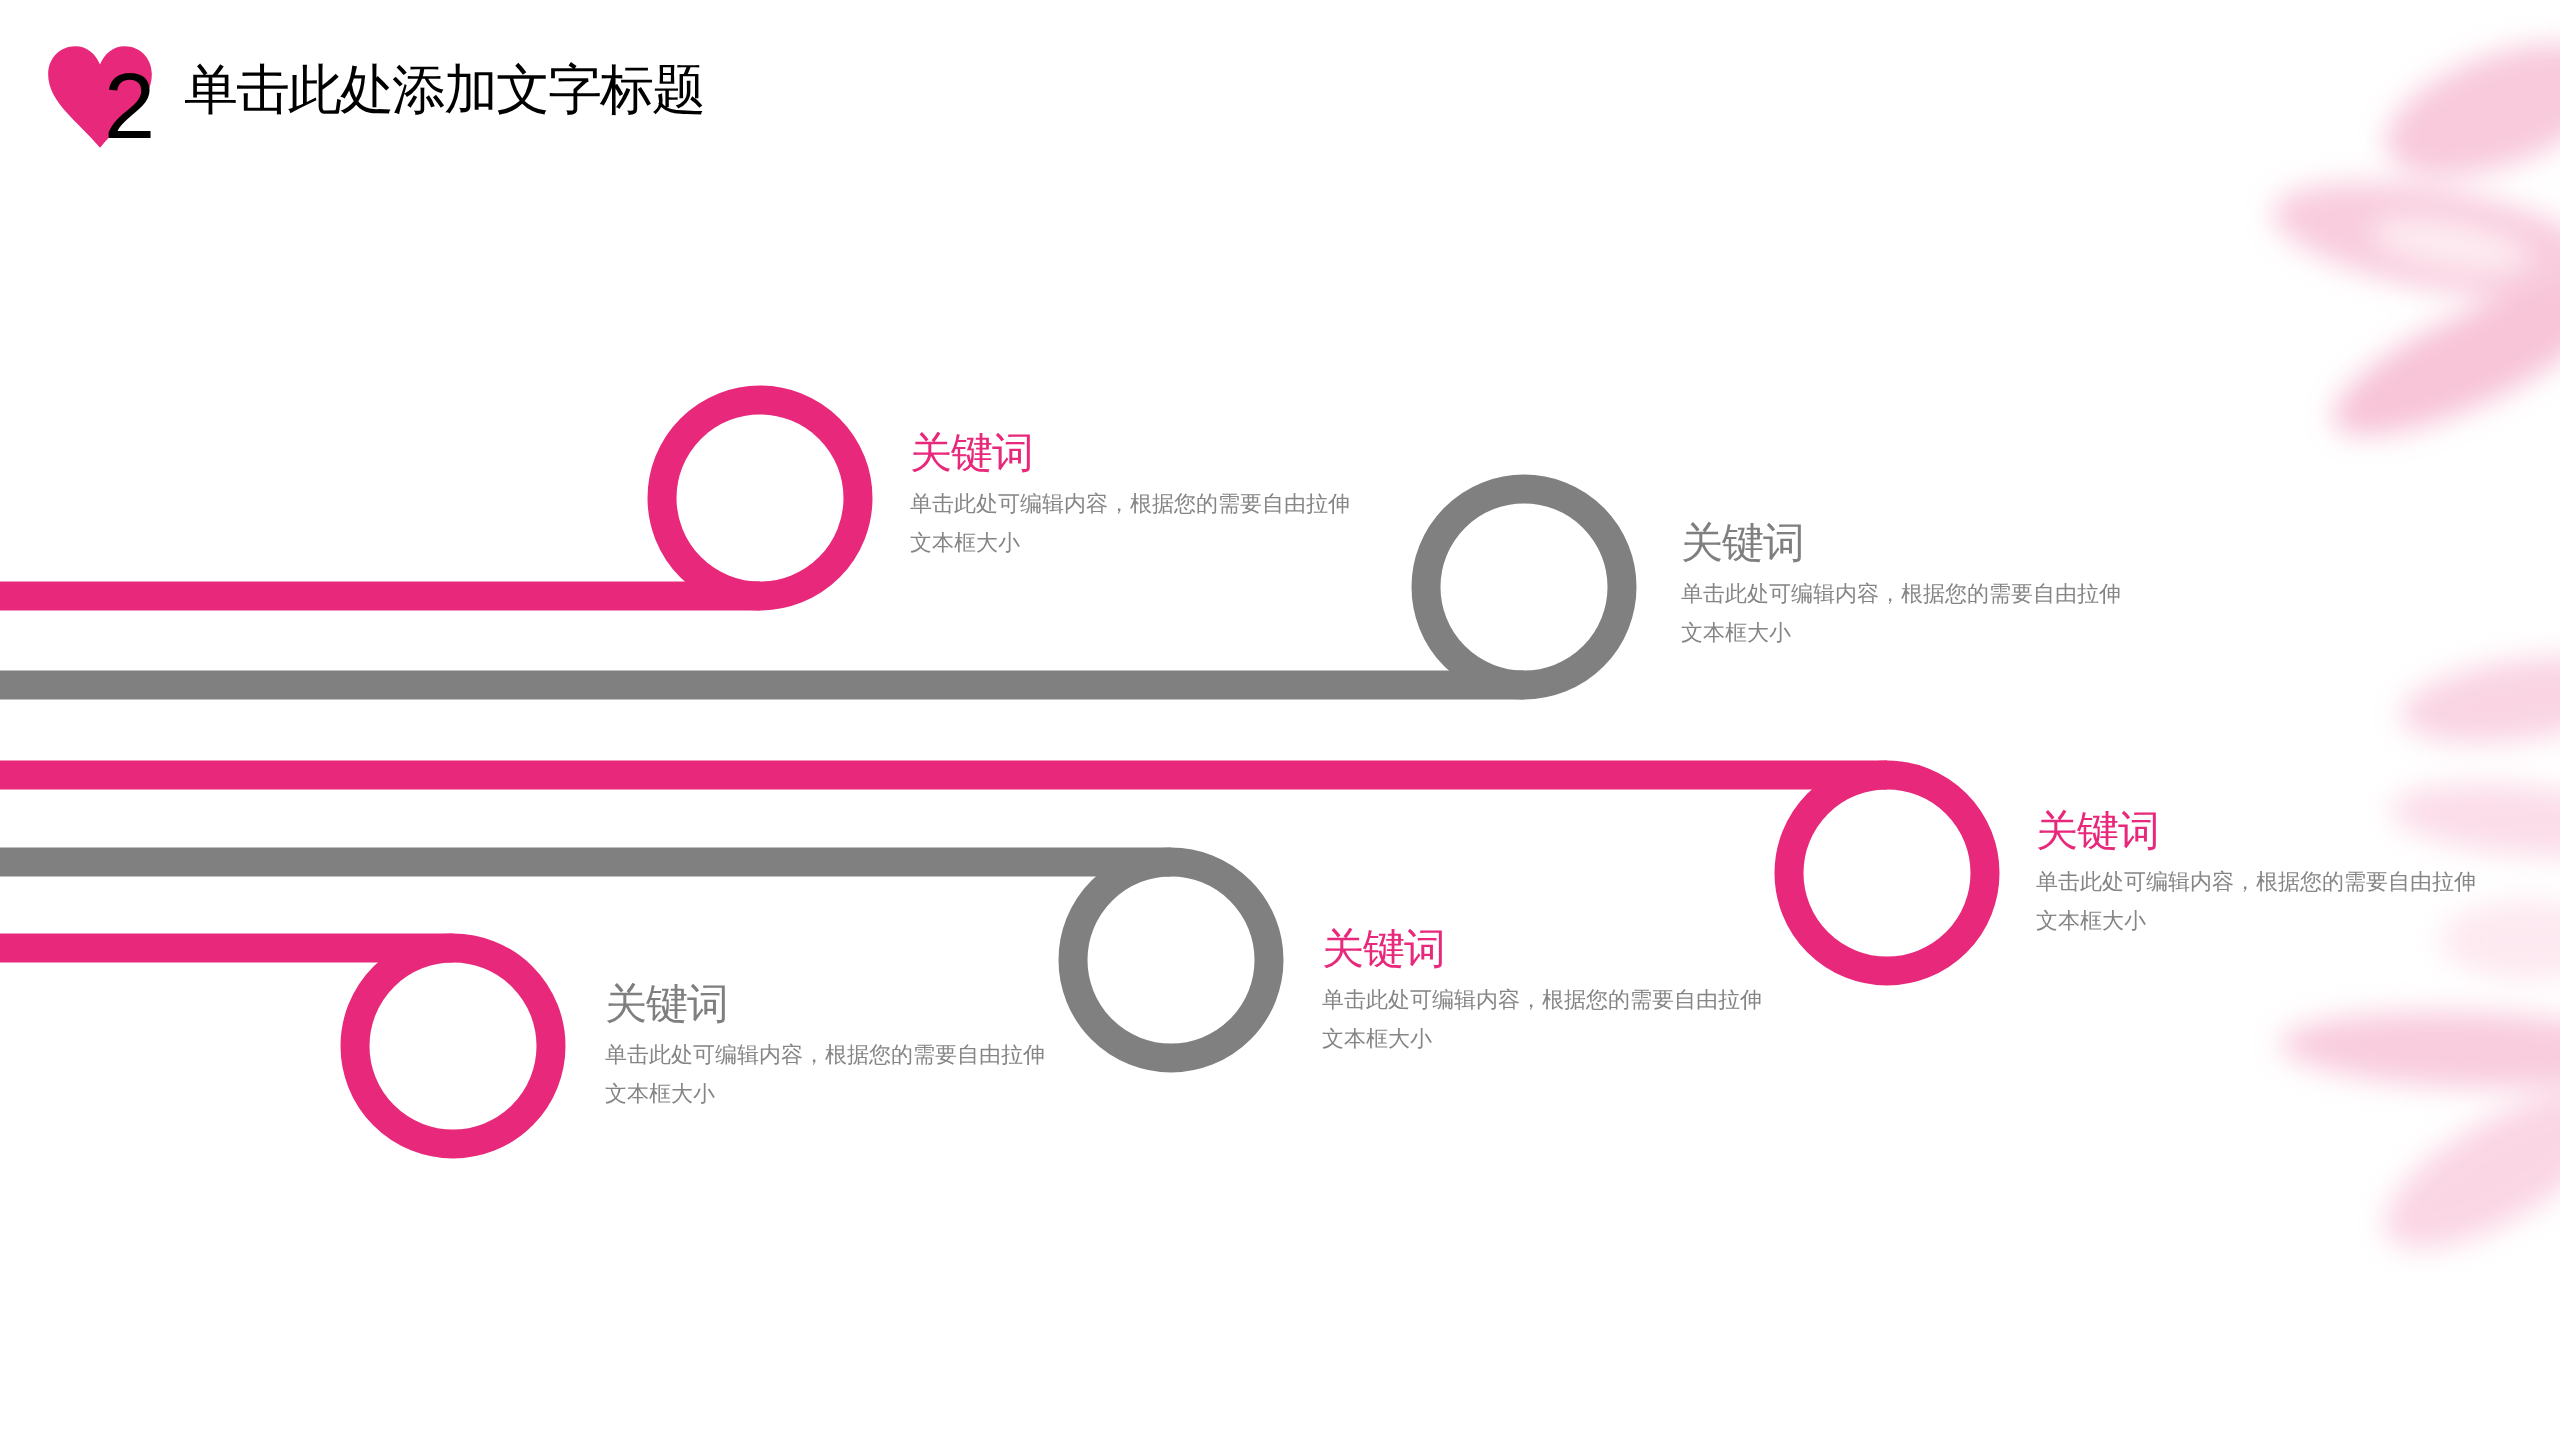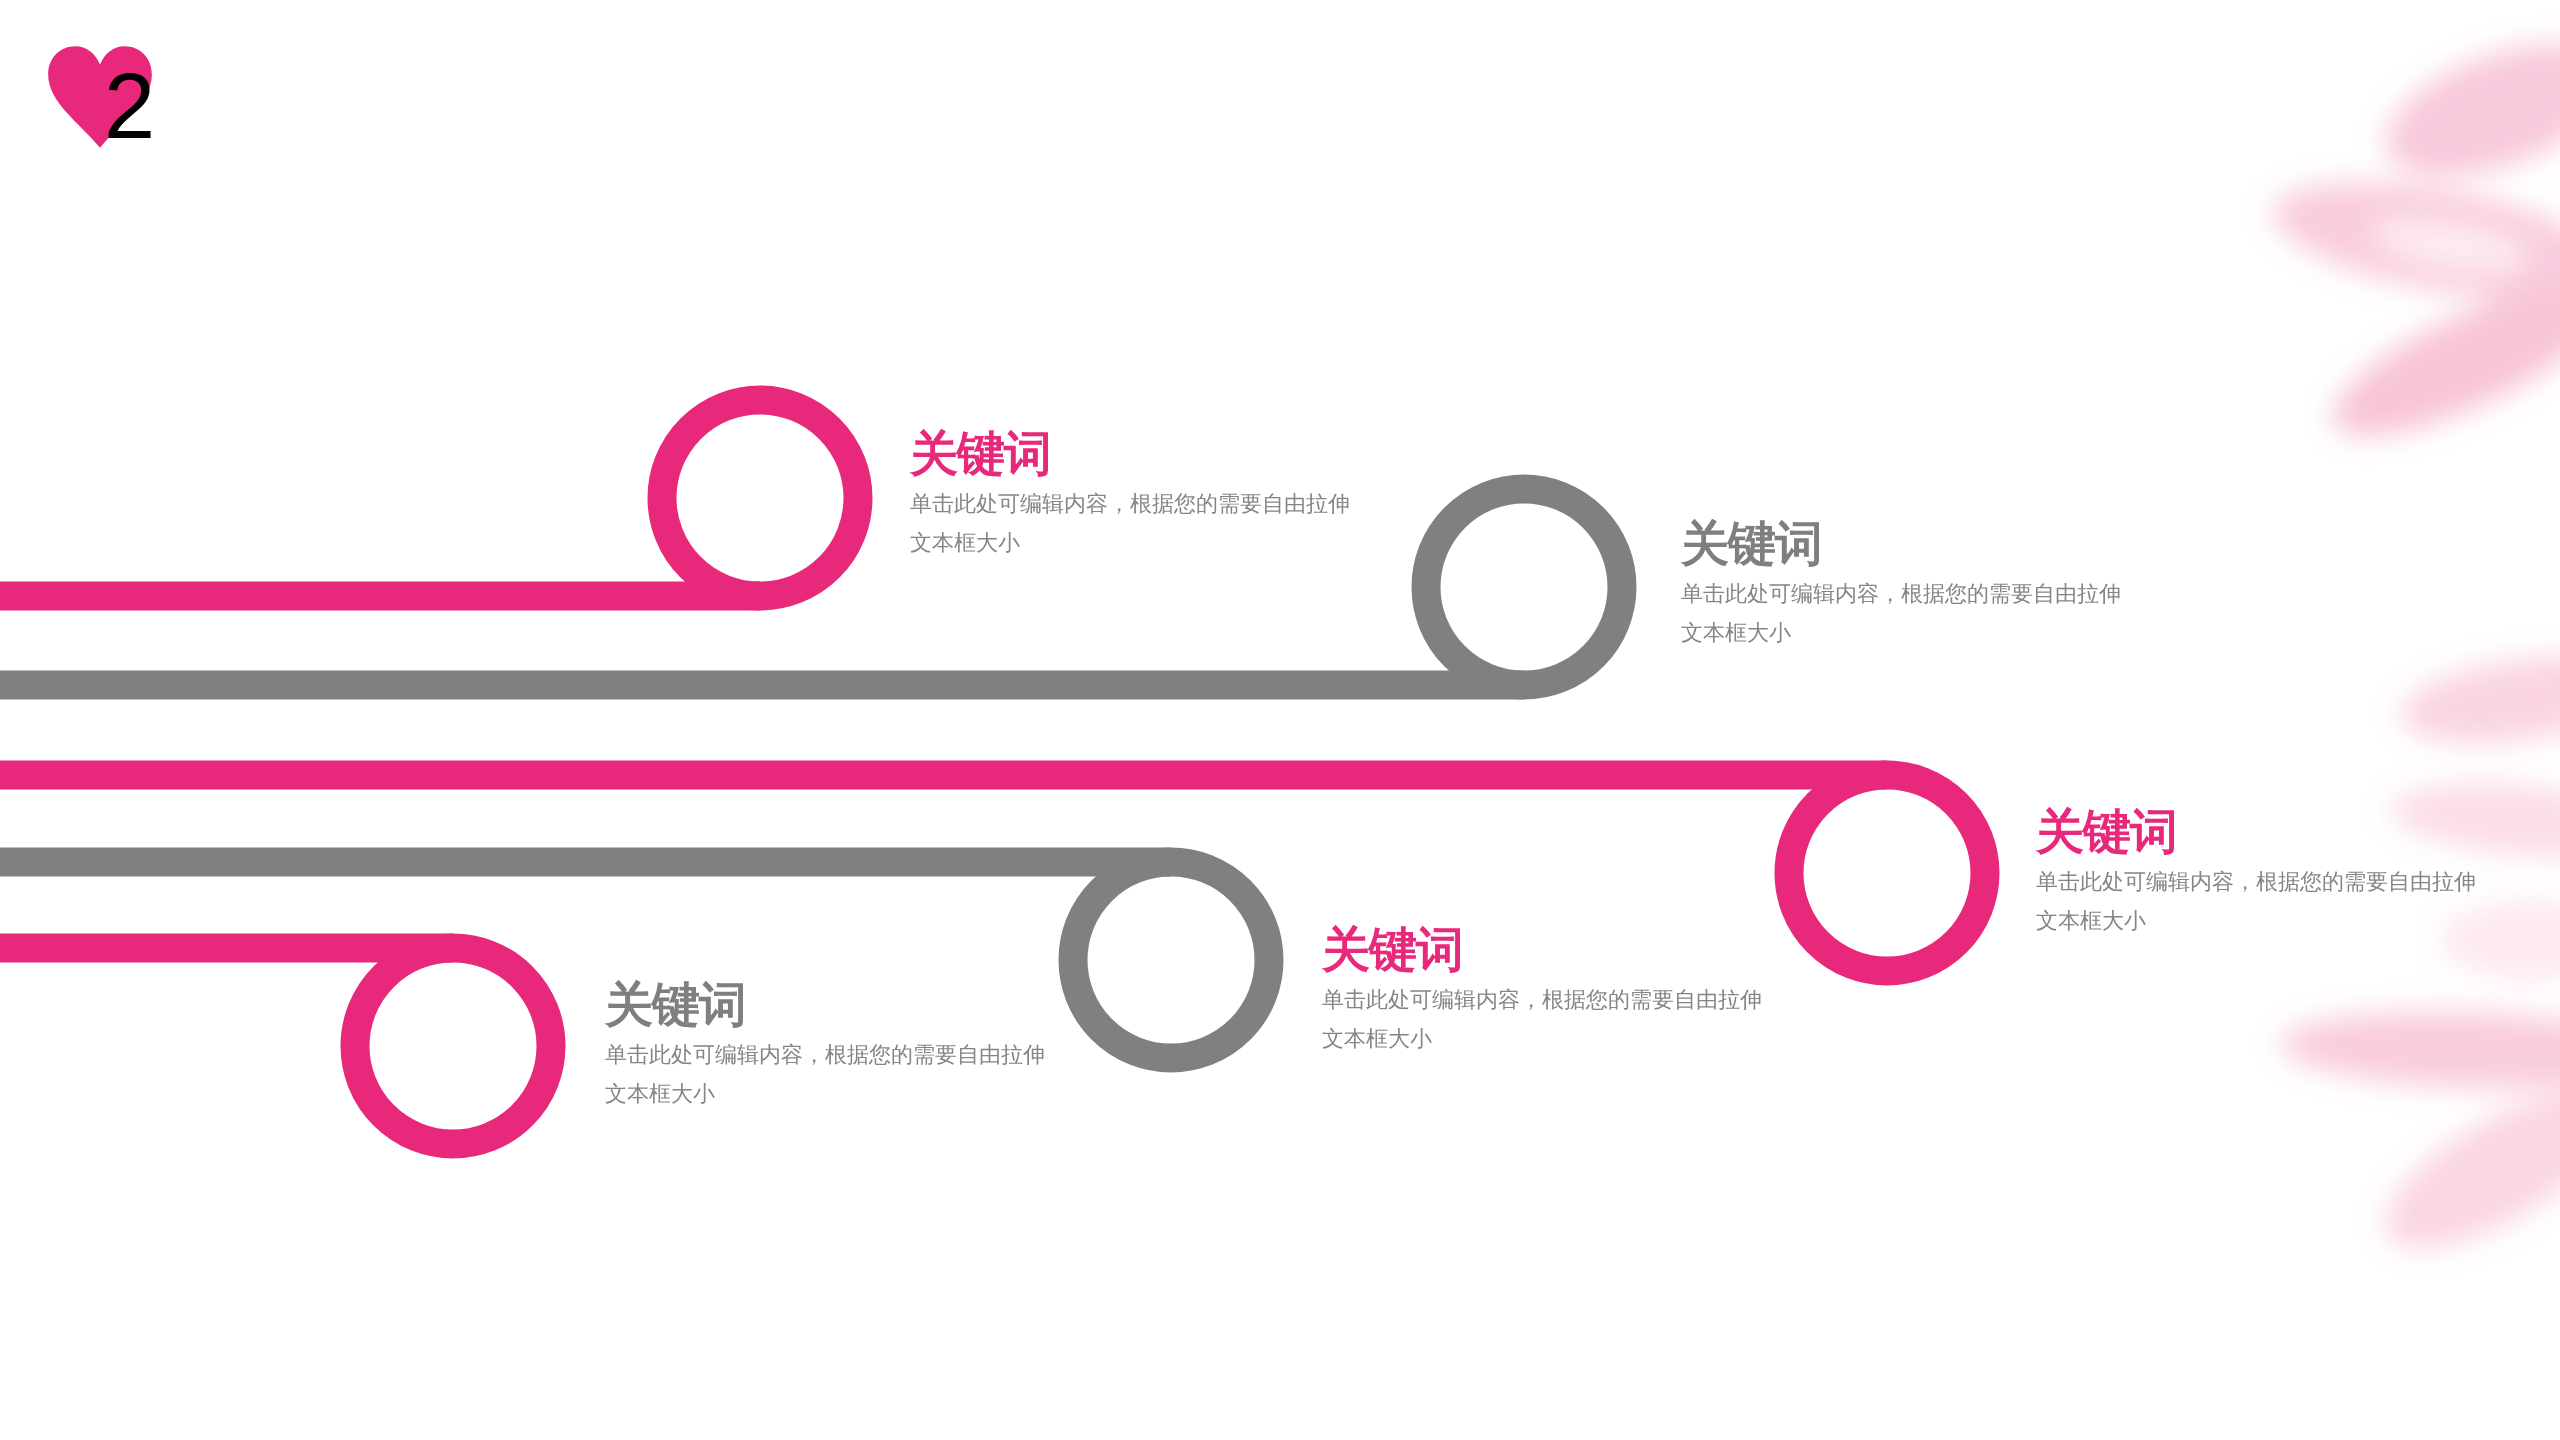--- a/index.html
+++ b/index.html
@@ -4,21 +4,21 @@
 <style>
   html, body { margin: 0; padding: 0; }
   body { width: 2560px; height: 1440px; position: relative; overflow: hidden; background: #ffffff; font-family: "DejaVu Sans", "Liberation Sans", sans-serif; }
   .slide { position: absolute; left: 0; top: 0; width: 2560px; height: 1440px; }
   .flower { position: absolute; right: 0; top: 0; width: 360px; height: 1440px; }
   .heart { position: absolute; left: 46px; top: 46px; width: 108px; height: 104px; }
   .section-num { position: absolute; left: 104px; top: 60px; font-size: 92px; line-height: 1; color: #000; font-family: "Liberation Sans", sans-serif; }
   .page-title { position: absolute; left: 184px; top: 58px; font-size: 54px; line-height: 64px; color: #000; letter-spacing: -2px; white-space: nowrap; }
   .loops { position: absolute; left: 0; top: 0; width: 2560px; height: 1440px; }
   .item { position: absolute; width: 460px; }
-  .item .kw { font-size: 48px; font-weight: bold; line-height: 50px; letter-spacing: -1px; white-space: nowrap; }
+  .item .kw { font-size: 42px; font-weight: normal; line-height: 50px; letter-spacing: -1px; white-space: nowrap; }
   .item .desc { font-size: 22px; line-height: 39px; color: #858585; margin-top: 6px; width: 440px; }
   .pink { color: #e8287a; }
   .gray { color: #7f7f7f; }
 </style>
 </head>
 <body>
 
 <div class="slide">
 
   <svg class="flower" viewBox="0 0 360 1440" xmlns="http://www.w3.org/2000/svg">
@@ -37,20 +37,21 @@
       <ellipse cx="270" cy="1050" rx="190" ry="38" fill="#f7bcd3" transform="rotate(2 270 1050)"></ellipse>
       <ellipse cx="300" cy="1170" rx="130" ry="50" fill="#f9c8dc" transform="rotate(-30 300 1170)"></ellipse>
       <ellipse cx="330" cy="940" rx="90" ry="40" fill="#fde2ec"></ellipse>
     </g>
   </svg>
 
   <svg class="heart" viewBox="0 0 100 96" xmlns="http://www.w3.org/2000/svg">
     <path d="M50 94 C30 70 2 52 2 26 C2 10 14 0 27 0 C38 0 46 7 50 17 C54 7 62 0 73 0 C86 0 98 10 98 26 C98 52 70 70 50 94 Z" fill="#e8287a"></path>
   </svg>
   <div class="section-num">2</div>
+  <div class="page-title">单击此处添加文字标题</div>
 
   <svg class="loops" viewBox="0 0 2560 1440" xmlns="http://www.w3.org/2000/svg" fill="none" stroke-width="29">
     <g stroke="#e8287a">
       <line x1="0" y1="596" x2="760" y2="596"></line>
       <circle cx="760" cy="498" r="98"></circle>
     </g>
     <g stroke="#808080">
       <line x1="0" y1="685" x2="1524" y2="685"></line>
       <circle cx="1524" cy="587" r="98"></circle>
     </g>

